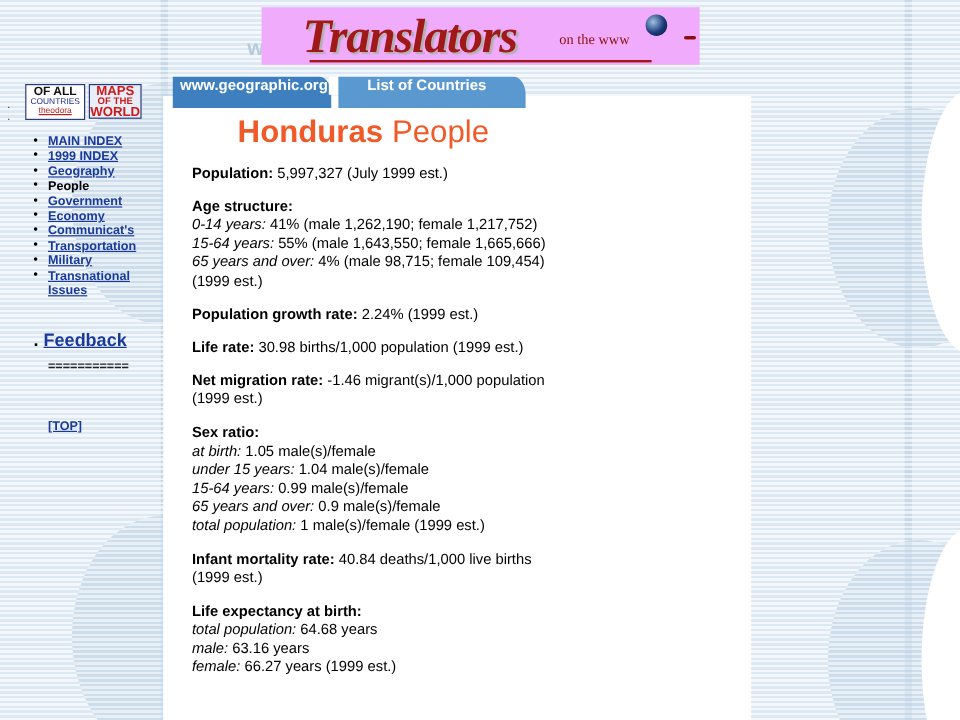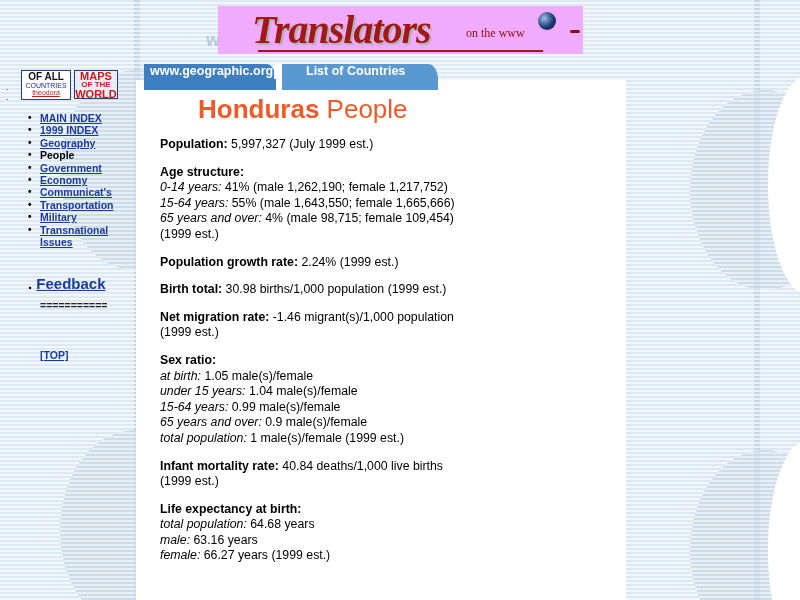--- a/index.html
+++ b/index.html
@@ -176,21 +176,21 @@
     <i>0-14 years:</i> <span>41% (male 1,262,190; female 1,217,752)</span><br>
     <i>15-64 years:</i> <span>55% (male 1,643,550; female 1,665,666)</span><br>
     <i>65 years and over:</i> <span>4% (male 98,715; female 109,454)</span><br>
     <span>(1999 est.)</span>
   </p>
   <p>
     <span class="lbl">Population growth rate:</span>
     <span>2.24% (1999 est.)</span>
   </p>
   <p>
-    <span class="lbl">Birth total:</span>
+    <span class="lbl">Life rate:</span>
     <span>30.98 births/1,000 population (1999 est.)</span>
   </p>
   <p>
     <span class="lbl">Net migration rate:</span>
     <span>-1.46 migrant(s)/1,000 population</span><br>
     <span>(1999 est.)</span>
   </p>
   <p>
     <span class="lbl">Sex ratio:</span><br>
     <i>at birth:</i> <span>1.05 male(s)/female</span><br>

